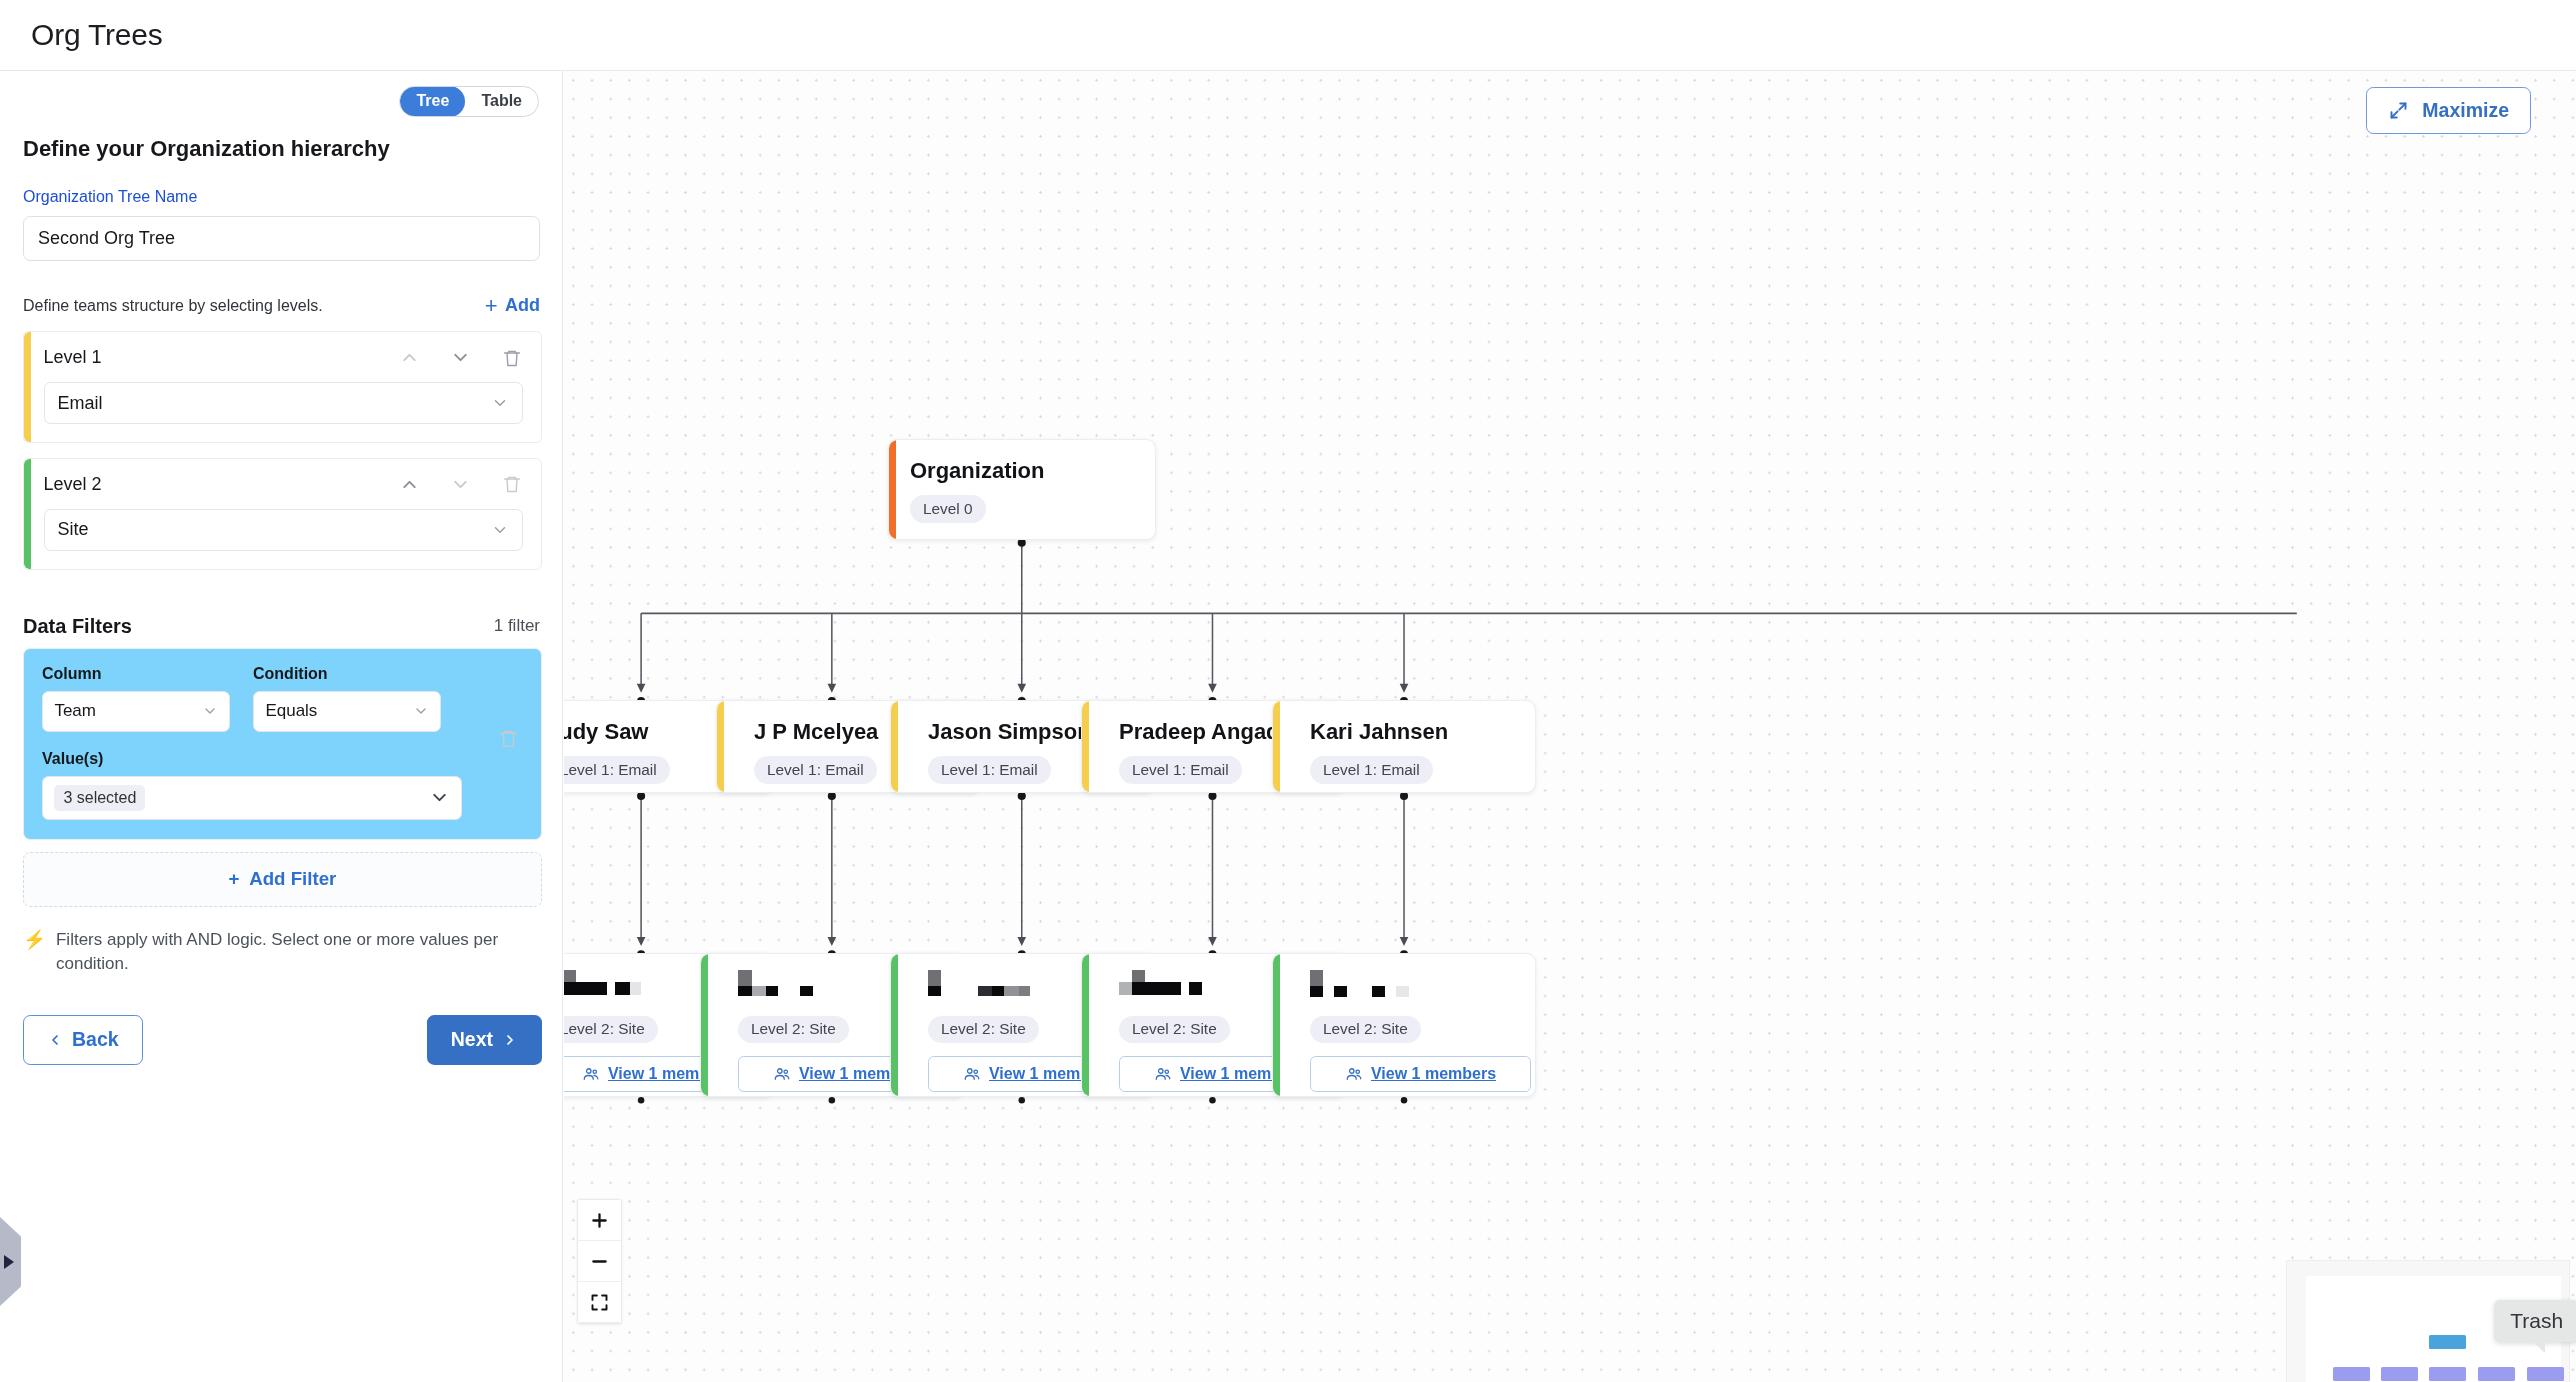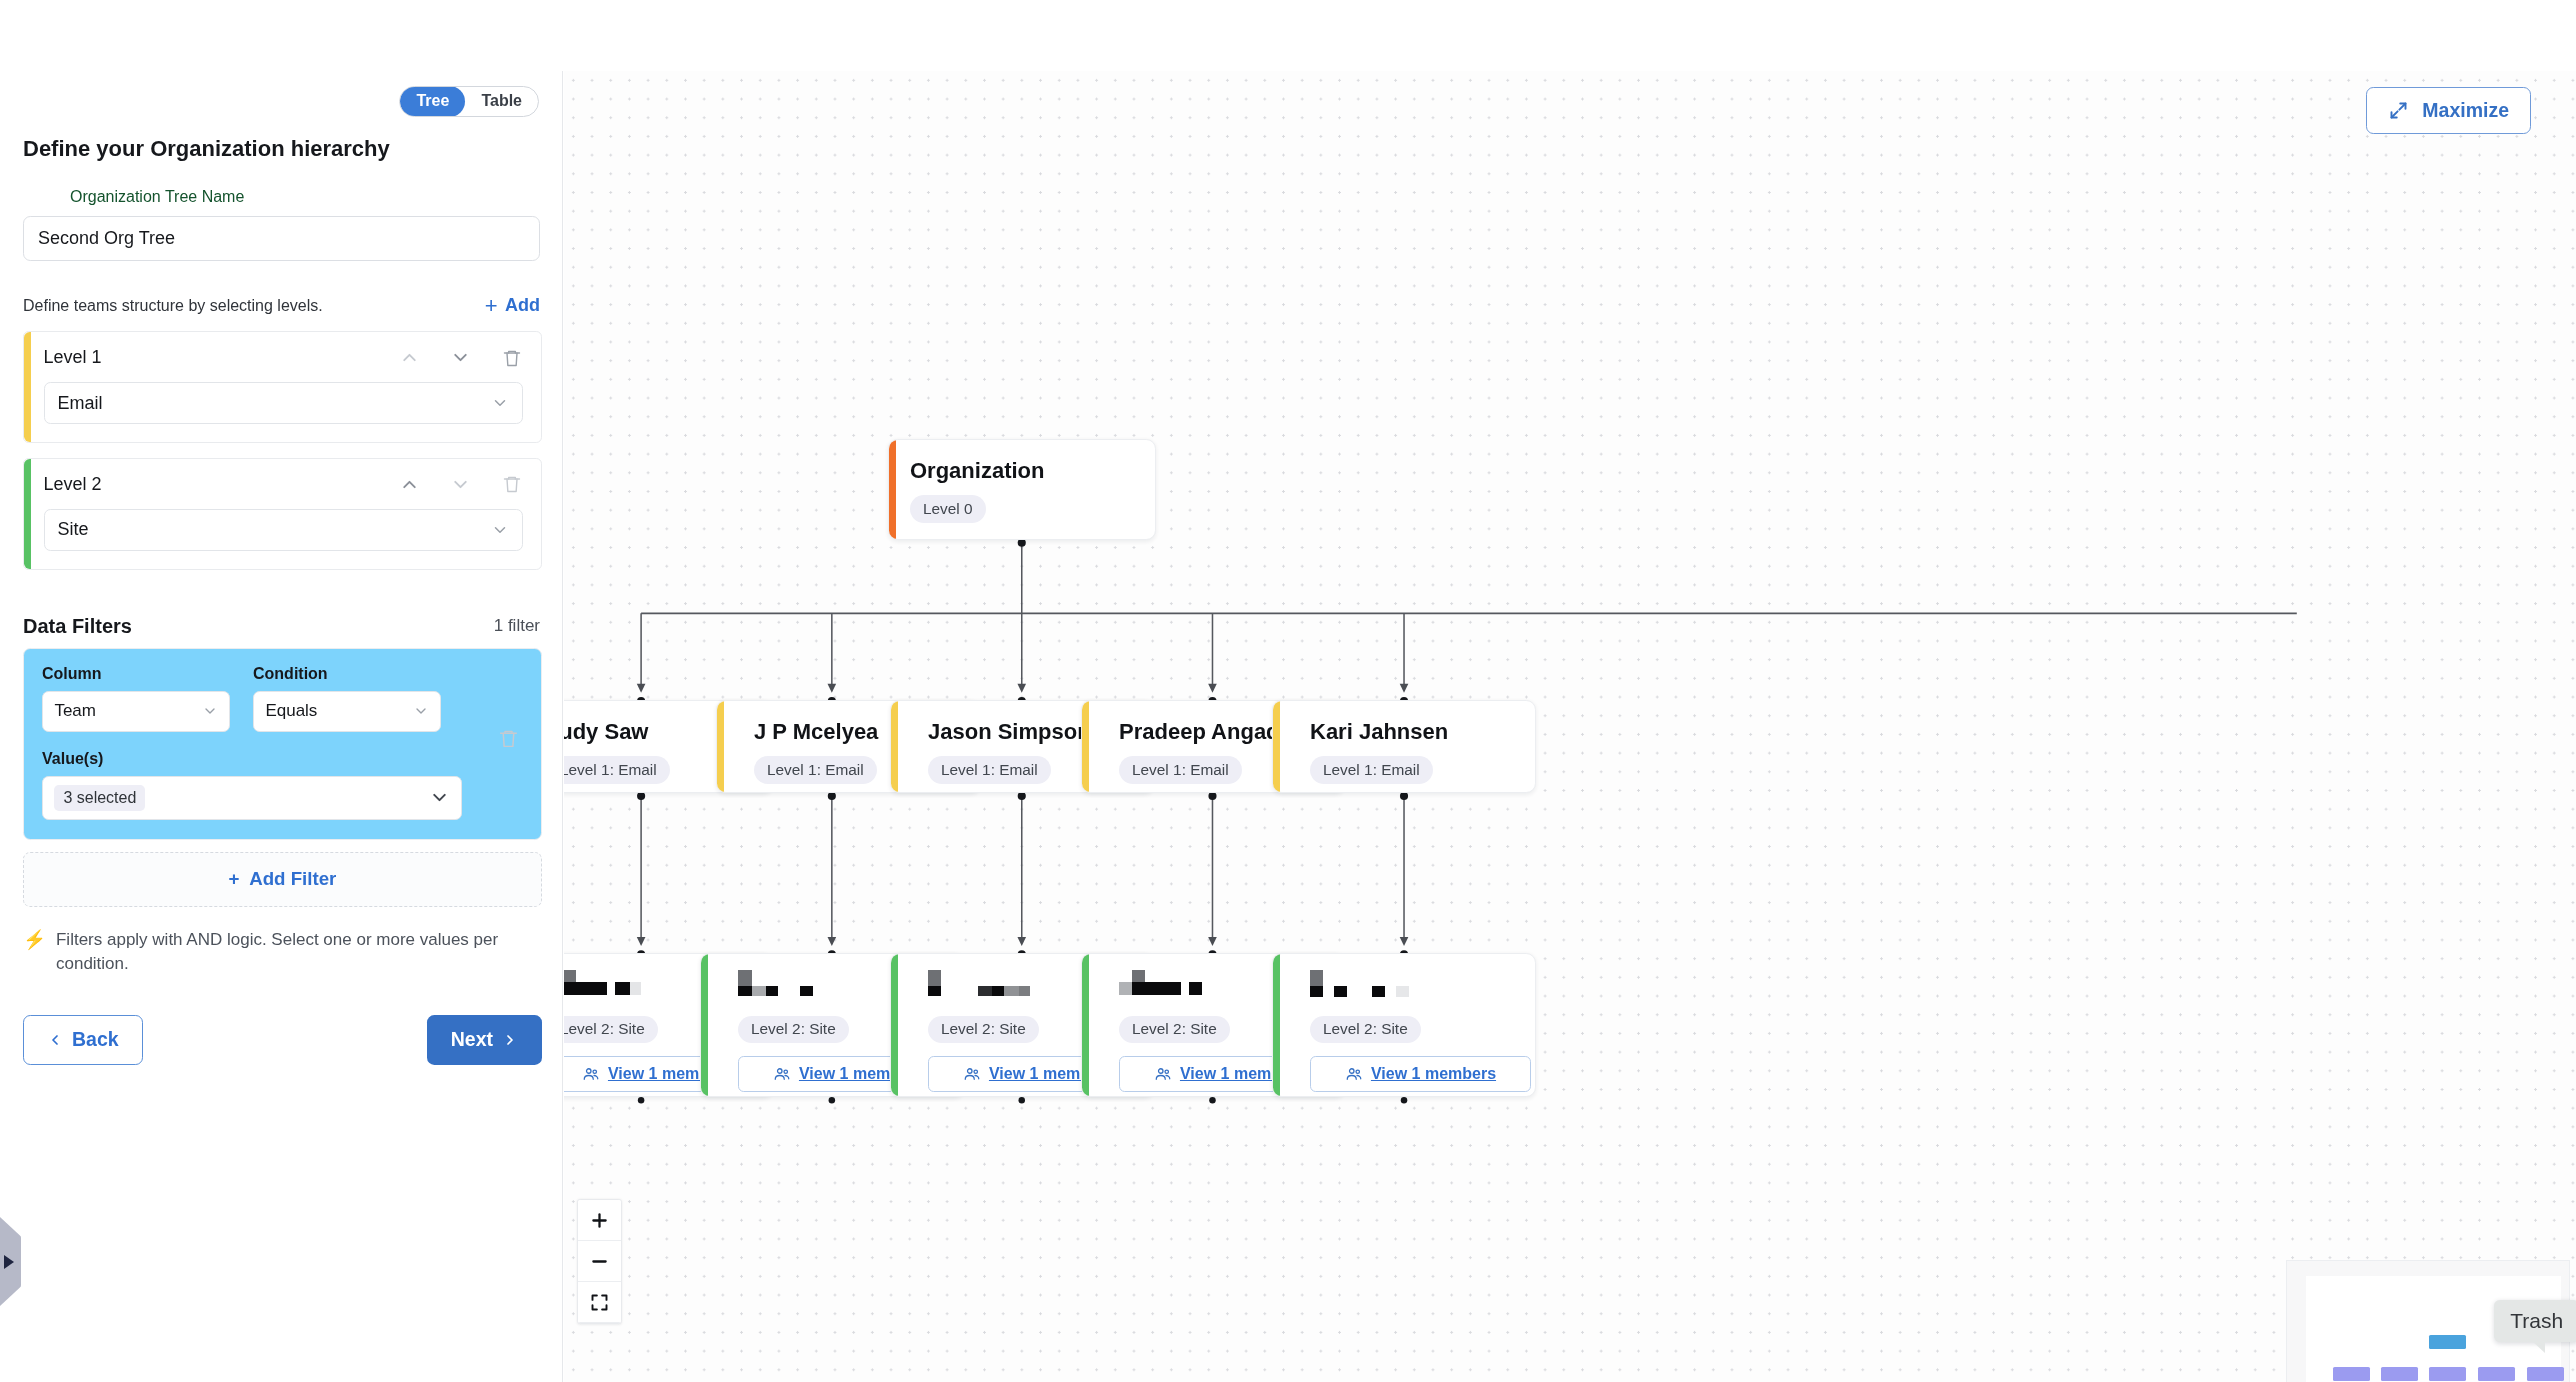--- a/index.html
+++ b/index.html
@@ -35,21 +35,21 @@
     padding: 0;
   }
   .seg-btn {
     font-size: 16px; font-weight: 700; padding: 0 16px; height: 31px;
     display: flex; align-items: center; border: none; background: transparent;
     color: #3a3f47; cursor: pointer; font-family: inherit;
   }
   .seg-btn.active { background: #3b7dd8; color: #fff; border-radius: 811px; height: 31px; }
 
   .panel-h2 { font-size: 22px; font-weight: 700; margin-top: 19.5px; color: #16181c; }
-  .field-label { font-size: 16px; color: #14532d; margin-top: 26px; margin-left: 47px; }
+  .field-label { font-size: 16px; color: #1d4ed8; margin-top: 26px; }
   .text-input {
     margin-top: 9.7px; width: 517px; height: 45px; border: 0.8px solid #dcdfe4;
     border-radius: 7.3px; font-size: 18px; color: #16181c; padding: 4px 14px;
     font-family: inherit; background: #fff;
   }
   .levels-head {
     display: flex; align-items: center; justify-content: space-between;
     margin-top: 34px; width: 517px;
   }
   .levels-head .lbl { font-size: 16px; color: #30343a; }
@@ -232,20 +232,23 @@
     content: ""; position: absolute; right: 34px; bottom: -10.6px;
     border-left: 13px solid transparent; border-right: 0 solid transparent;
     border-top: 12px solid #e4e7e6;
   }
 </style>
 </head>
 <body>
 
 <div id="app">
 
+  <div class="topbar">
+    <div class="title">Org Trees</div>
+  </div>
 
   <div class="leftpanel">
 
     <div class="toggle-row">
       <div class="seg">
         <button class="seg-btn active">Tree</button>
         <button class="seg-btn">Table</button>
       </div>
     </div>
 

